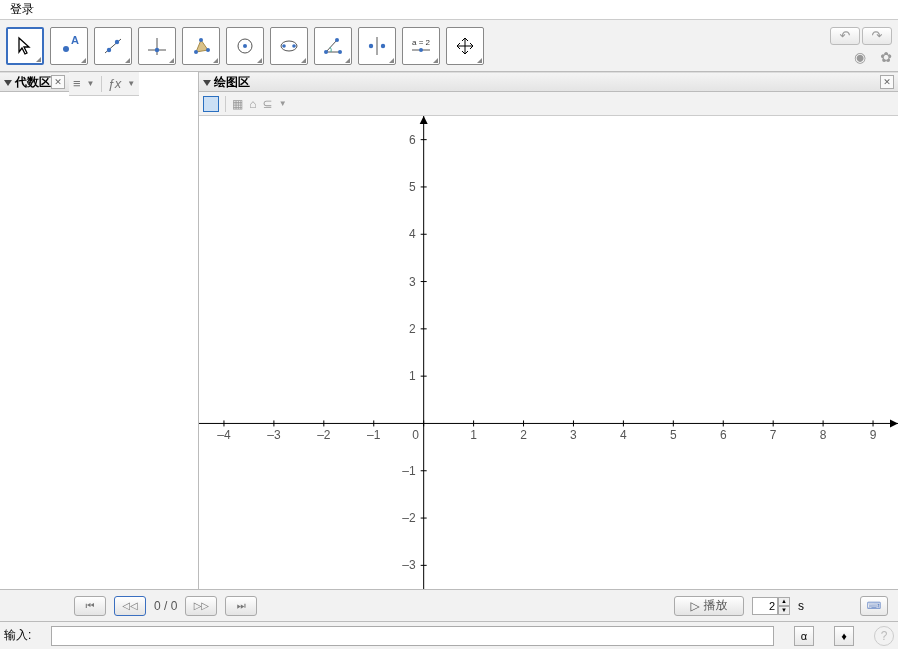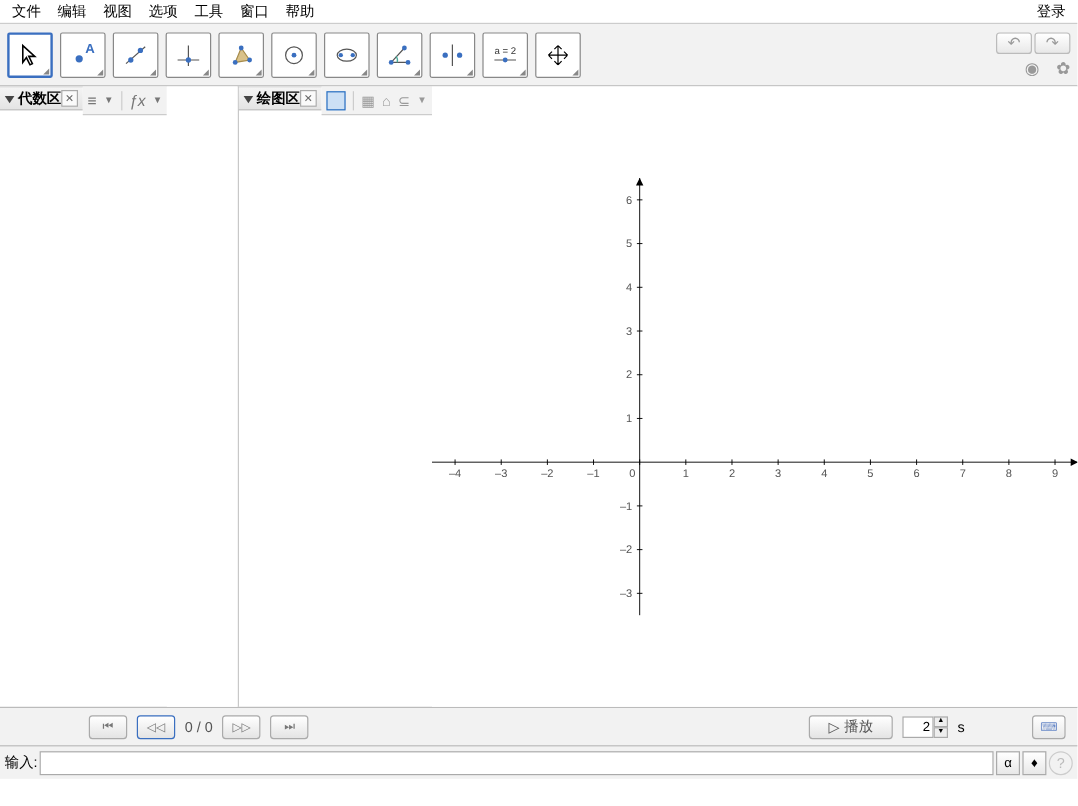--- a/index.html
+++ b/index.html
@@ -24,58 +24,49 @@
 .panel-head { height: 20px; background: linear-gradient(#f4f4f4,#e4e4e4); border-bottom: 1px solid #bbb; border-top: 1px solid #ddd; display: flex; align-items: center; padding: 0 4px; justify-content: space-between; font-size: 12px; }
 .panel-head b { font-weight: bold; }
 .tri { display:inline-block; width:0;height:0;border-left:4px solid transparent;border-right:4px solid transparent;border-top:6px solid #444; margin-right:3px;}
 .close-x { width:14px;height:14px;border:1px solid #aaa;background:#fafafa;display:flex;align-items:center;justify-content:center;font-size:9px;color:#666;cursor:default;}
 
 .algebra { width: 199px; border-right: 1px solid #bbb; display: flex; flex-direction: row; }
 .alg-toolbar { height: 24px; background: #f2f2f2; border-bottom: 1px solid #ccc; display:flex;align-items:center;padding:0 4px;gap:6px;color:#777;font-size:13px;}
 .alg-toolbar .sep { width:1px;height:16px;background:#ccc;}
 .alg-body { flex:1; background:#fff; }
 
-.graphics { flex: 1; display: flex; flex-direction: row; }
+.graphics { flex: 1; display: flex; flex-direction: column; }
 .gfx-toolbar { height: 24px; background: #f2f2f2; border-bottom: 1px solid #ccc; display:flex;align-items:center;padding:0 4px;gap:6px;color:#777;}
 .gfx-toolbar .sq { width:16px;height:16px;border:1px solid #2a6fc0;background:#cce0f5;}
 .canvas-wrap { flex:1; background:#fff; position:relative; overflow:hidden;}
 .canvas-wrap svg { width:100%; height:100%; }
 
 .nav-bar { height: 32px; background: #f2f2f2; border-top:1px solid #bbb; display:flex;align-items:center; padding:0 10px; gap:8px; justify-content:flex-start;}
 .nav-section { display:flex; align-items:center; gap:8px; }
 .nav-bar .spacer { flex:1; }
 .nav-btn { width:32px;height:20px;background:linear-gradient(#fff,#e4e4e4);border:1px solid #aaa;border-radius:3px;display:flex;align-items:center;justify-content:center;color:#777;font-size:10px;cursor:default;}
 .play-btn { width:70px;height:20px;background:linear-gradient(#fff,#e4e4e4);border:1px solid #aaa;border-radius:3px;display:flex;align-items:center;justify-content:center;gap:4px;color:#555;font-size:12px;cursor:default;}
 .spinner { display:flex;align-items:center; }
 .spinner input{ width:26px;height:18px;border:1px solid #aaa;text-align:right;padding:0 2px;font-size:11px;}
 .spin-btns { display:flex;flex-direction:column;}
 .spin-btns button{ width:12px;height:9px;border:1px solid #aaa;background:#eee;font-size:6px;line-height:6px;padding:0;cursor:default;}
 .kbd-icon { width:28px;height:20px;border:1px solid #aaa;background:linear-gradient(#fff,#e8e8e8);border-radius:3px;display:flex;align-items:center;justify-content:center;font-size:10px;color:#6a8ac8;cursor:default;}
 
-.input-bar { height: 28px; background:#f2f2f2; border-top:1px solid #bbb; display:flex;align-items:center;padding:0 4px;gap:2px;}
+.input-bar { height: 28px; background:#f2f2f2; border-top:1px solid #bbb; display:flex;align-items:center;padding:0 4px;gap:20px;}
 .input-bar .lbl { font-size:12px; color:#000;}
 .input-bar input[type=text] { flex:1; height:20px;border:1px solid #aaa;background:#fff;padding:0 4px;font-size:12px;}
 .alpha-btn { width:20px;height:20px;border:1px solid #aaa;background:linear-gradient(#fff,#e8e8e8);display:flex;align-items:center;justify-content:center;font-size:11px;cursor:default;}
 .help-btn { width:20px;height:20px;border-radius:50%;border:1px solid #ccc;color:#bbb;display:flex;align-items:center;justify-content:center;font-size:12px;cursor:default;}
 
 .axis-label { font-size: 12px; fill:#555; }
 </style>
 </head>
 <body>
 
 <div class="menubar">
-  <div class="menu-left">
-    <span class="menu-item">文件</span>
-    <span class="menu-item">编辑</span>
-    <span class="menu-item">视图</span>
-    <span class="menu-item">选项</span>
-    <span class="menu-item">工具</span>
-    <span class="menu-item">窗口</span>
-    <span class="menu-item">帮助</span>
-  </div>
   <span class="login">登录</span>
 </div>
 
 <div class="toolbar">
   <div class="tool-left">
     <div class="tool-btn active">
       <svg width="22" height="22">
           <path d="M5 3 L5 17 L8 13 L11 19 L13 18 L10 12 L15 12 Z" fill="none" stroke="#000" stroke-width="1.3"></path>
         </svg>
     </div>

